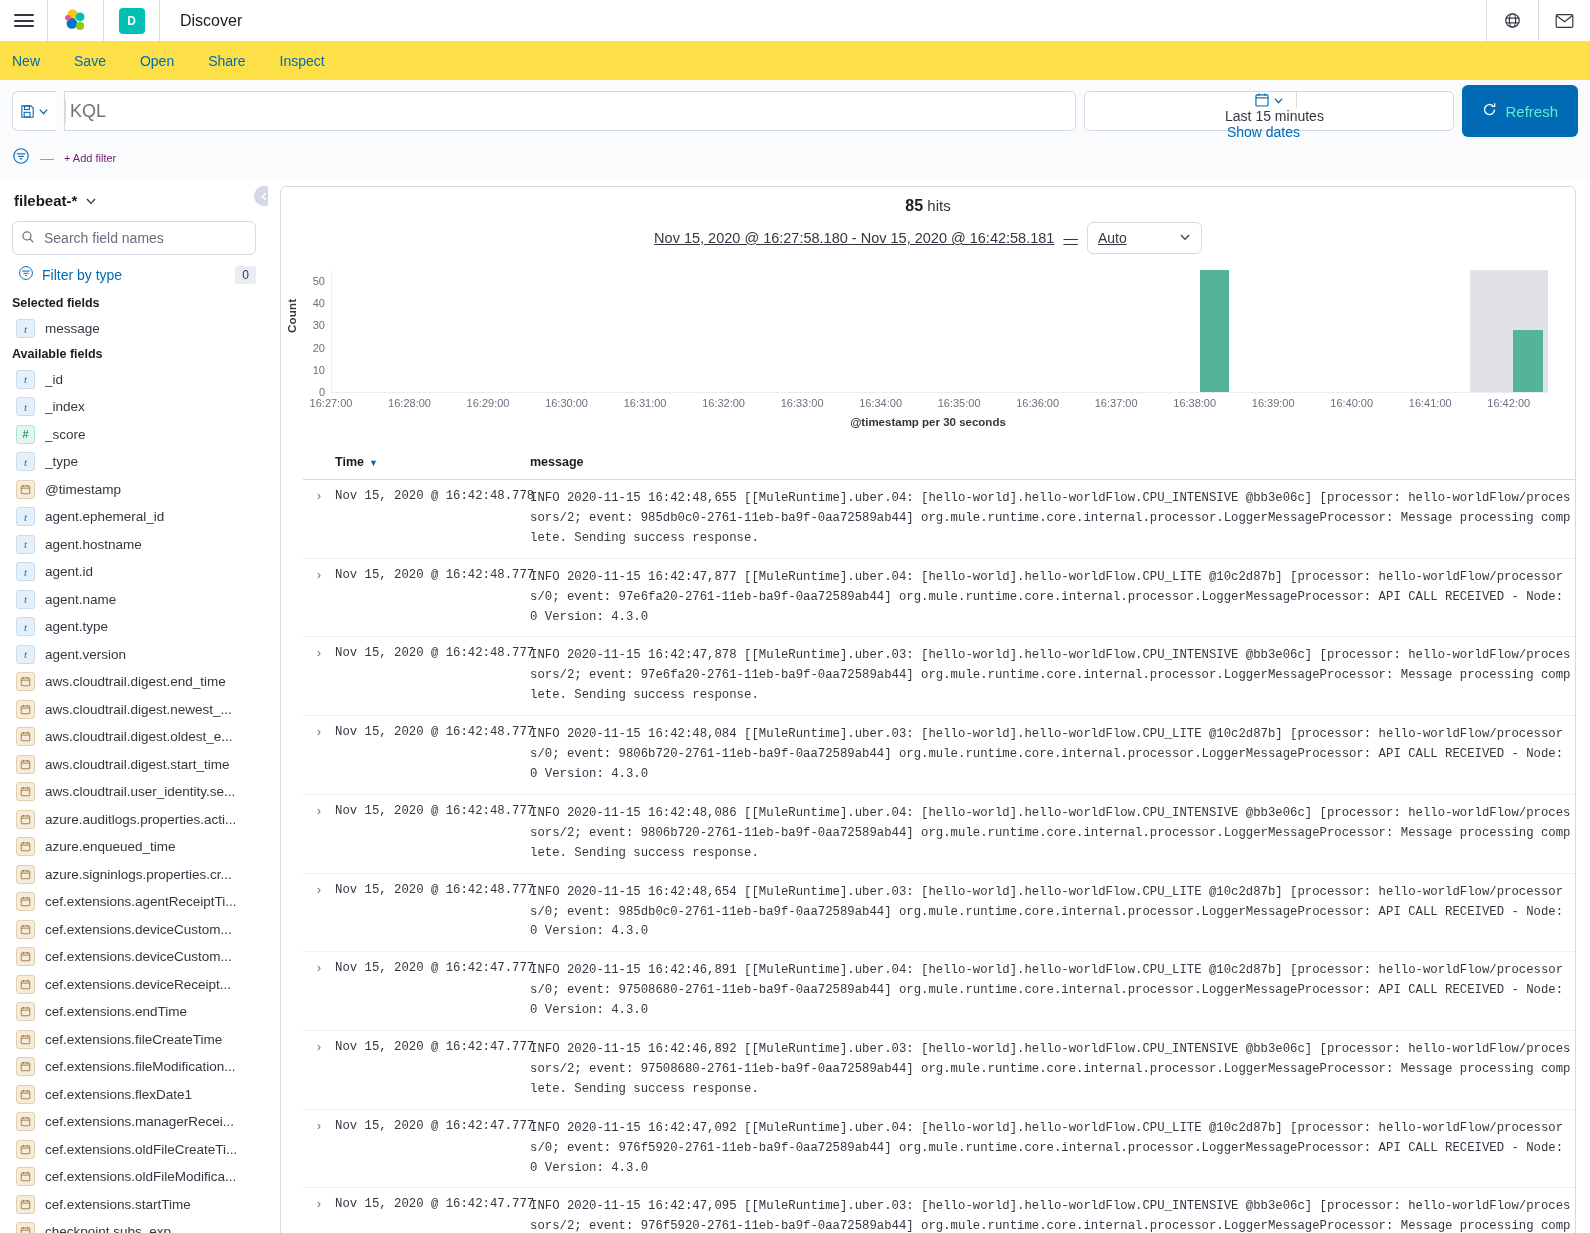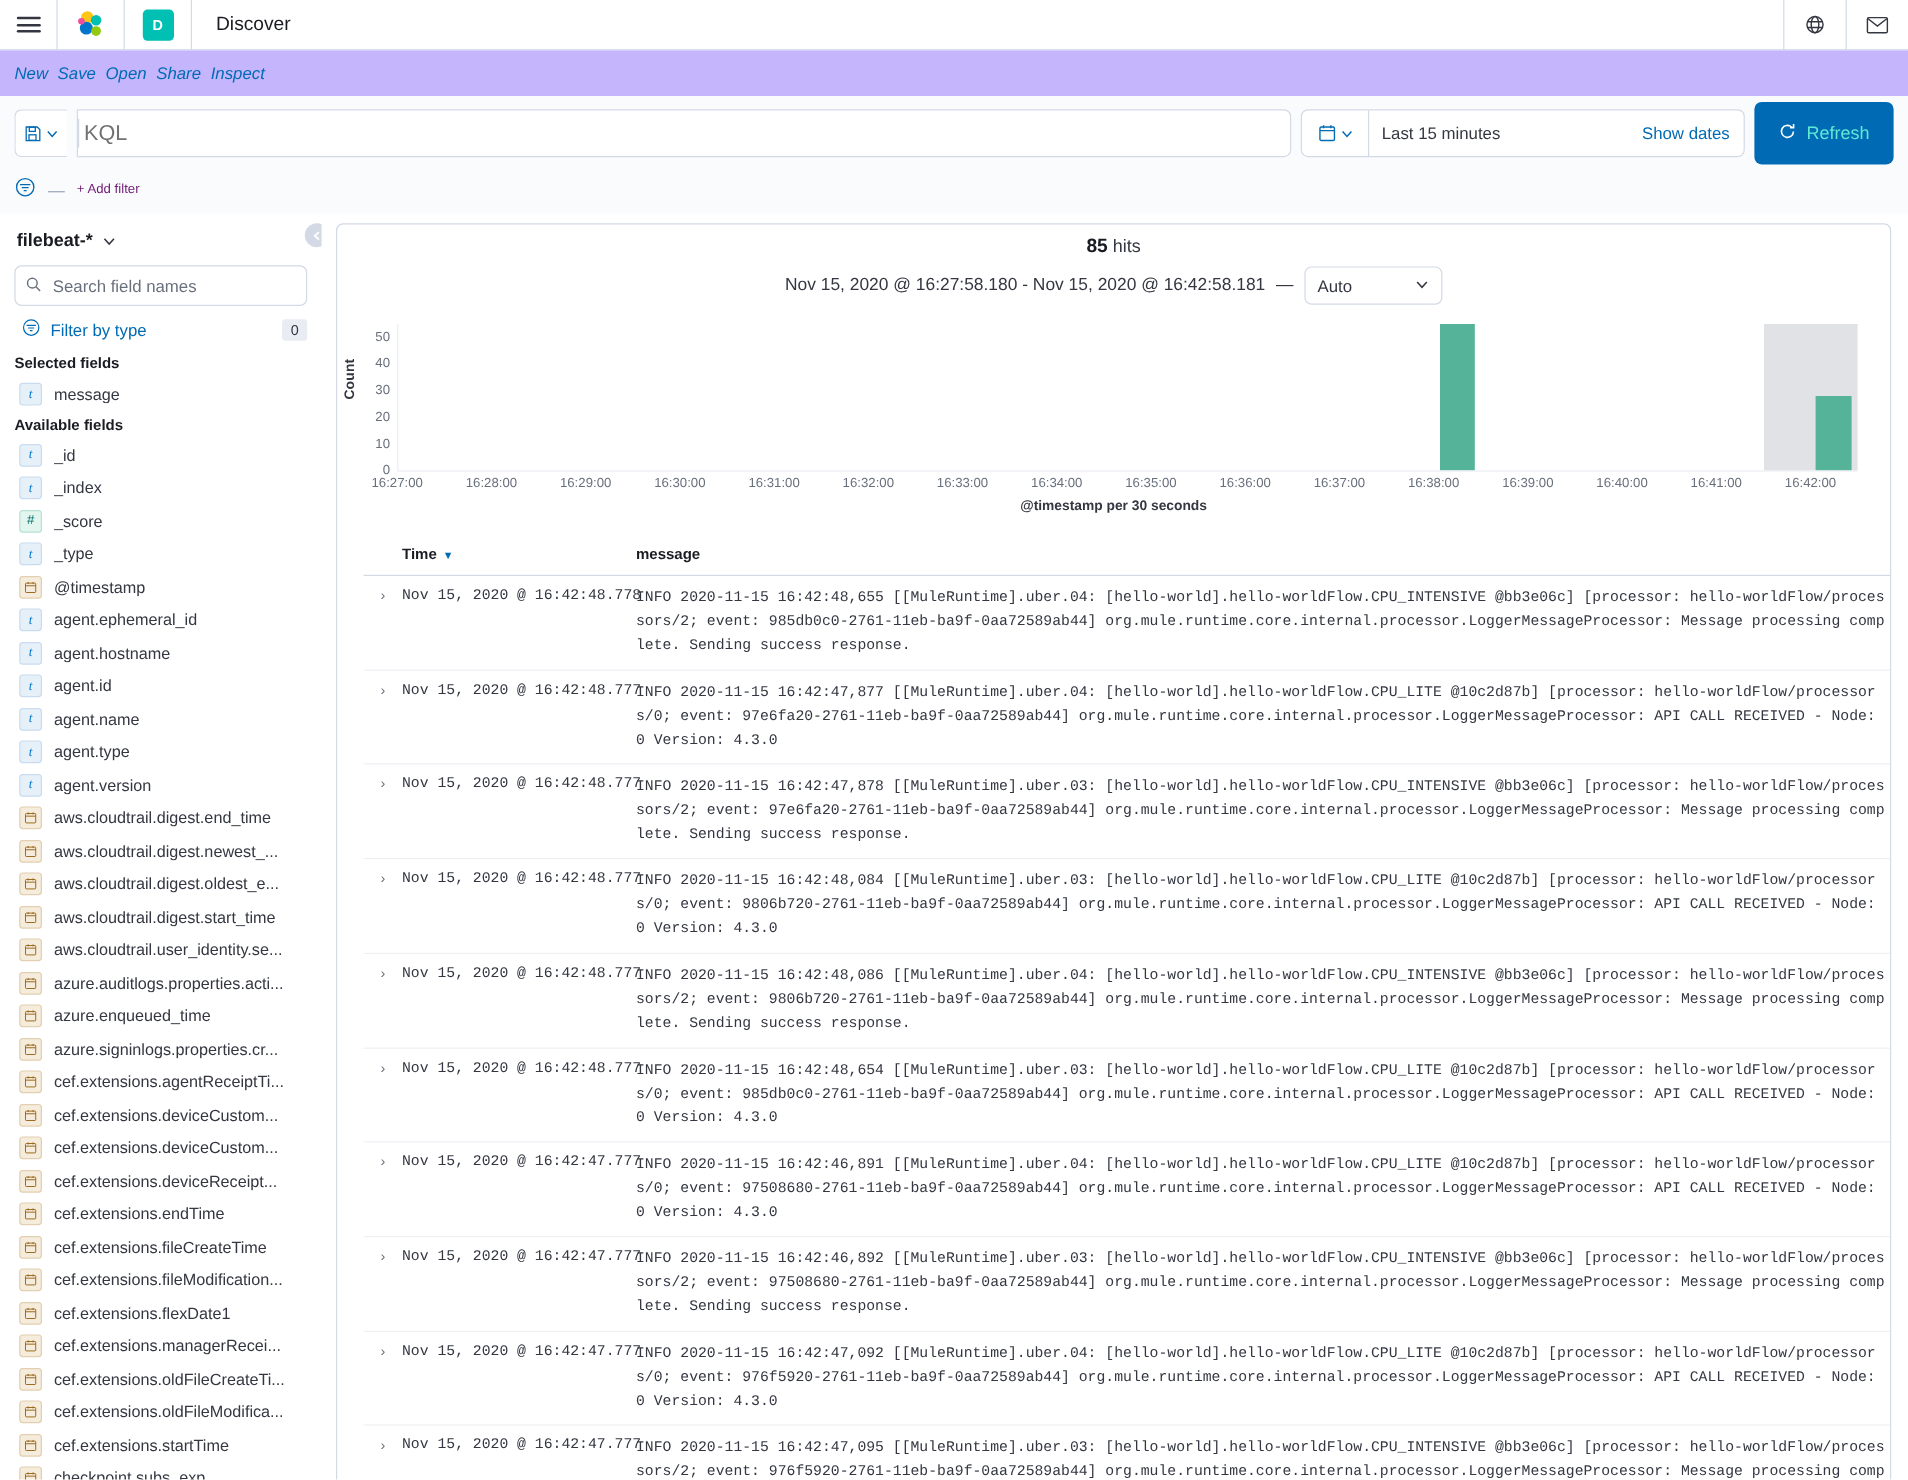--- a/index.html
+++ b/index.html
@@ -25,40 +25,40 @@
   #app-badge {
     width:26px; height:26px; border-radius:4px; background:#00bfb3;
     color:#fff; font-size:12px; font-weight:700;
     display:flex; align-items:center; justify-content:center;
   }
   #app-title { padding-left:20px; font-size:16px; color:#1a1c21; }
   #header-right { margin-left:auto; display:flex; height:42px; }
   #header-right .hdr-icon { width:52px; border-left:1px solid #d3dae6; }
 
   
-  #topnav { height:38px; display:flex; align-items:center; gap:8px; padding:0 12px; background:#c4b5fd;font-style:italic; }
+  #topnav { height:38px; display:flex; align-items:center; gap:34px; padding:0 12px; background:#fde047; }
   #topnav a { color:#006bb4; font-size:14px; text-decoration:none; cursor:pointer; }
 
   
   #querybar { display:flex; align-items:center; padding:5px 12px 8px 12px; background:#fafbfd; gap:8px; }
   #saved-query-btn {
     width:44px; height:40px; border:1px solid #d3dae6; border-right:none;
     border-radius:6px 0 0 6px; background:#fff; display:flex; align-items:center;
     justify-content:center; gap:3px; cursor:pointer;
   }
   #search-wrap {
     flex:1; height:40px; border:1px solid #d3dae6; border-radius:0 6px 6px 0;
     background:#fff; display:flex; align-items:center;
   }
   #search-input { flex:1; border:none; outline:none; font-size:14px; padding:0 12px; color:#343741; background:transparent; }
   #search-input::placeholder { color:#69707d; }
   #kql-badge { padding:0 4px; color:#737373; font-size:18px; border-left:1px solid #d3dae6; height:24px; line-height:24px; cursor:pointer; }
   #datepicker {
     height:40px; width:370px; border:1px solid #d3dae6; border-radius:6px;
-    background:#fff; display:flex; align-items:center;
+    background:#fff; display:flex; align-items:center;flex-direction:column;
   }
   #dp-calbtn { width:56px; height:38px; display:flex; align-items:center; justify-content:center; gap:3px; border-right:1px solid #d3dae6; cursor:pointer; }
   #dp-range { flex:1; padding-left:10px; font-size:14px; color:#343741; cursor:pointer; }
   #dp-showdates { padding-right:12px; color:#006bb4; font-size:14px; cursor:pointer; }
   #refresh-btn {
     height:52px; padding:0 20px; background:#006bb4; color:#5eead4; border:none;
     border-radius:6px; font-size:15px; display:flex; align-items:center; gap:8px;
     cursor:pointer; font-family:"Liberation Sans", sans-serif;
   }
 
@@ -99,21 +99,21 @@
     background:#d3dae6; color:#fff; display:flex; align-items:center; justify-content:center;
     font-size:11px; cursor:pointer; z-index:5;
   }
 
   
   #content { flex:1; padding:8px 14px 0 12px; overflow:hidden; }
   #panel { border:1px solid #d3dae6; border-radius:6px; background:#fff; height:100%; overflow:hidden; }
 
   #hits-line { text-align:center; padding-top:10px; font-size:15px; color:#343741; }
   #hits-line b { font-size:16px; color:#1a1c21; }
-  #range-line { display:flex; align-items:center; justify-content:center; gap:9px; padding-top:7px; font-size:14.5px; color:#343741; }
+  #range-line { display:flex; align-items:center; justify-content:center; gap:9px; padding-top:7px; font-size:14.5px; color:#343741;text-decoration:underline; }
   #interval-select {
     width:115px; height:32px; border:1px solid #d3dae6; border-radius:6px; background:#fff;
     display:flex; align-items:center; padding:0 10px; font-size:14px; cursor:pointer;
   }
   #interval-select .caret { margin-left:auto; }
 
   
   #chart-area { position:relative; height:185px; margin-top:6px; }
   #y-label {
     position:absolute; left:5px; top:73px; transform:rotate(-90deg);

